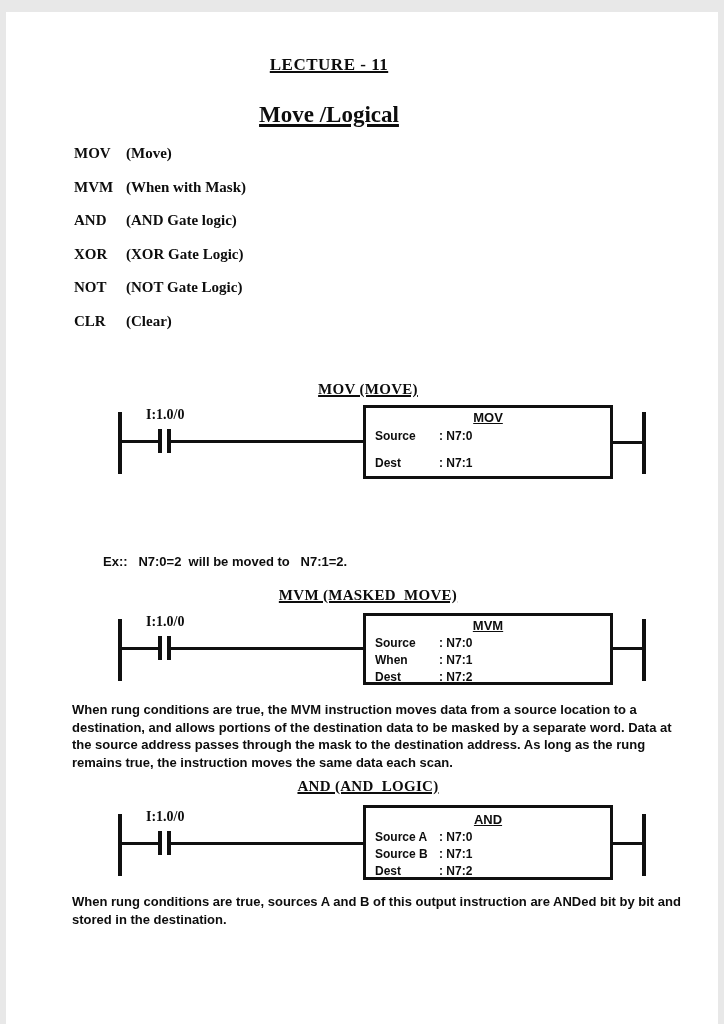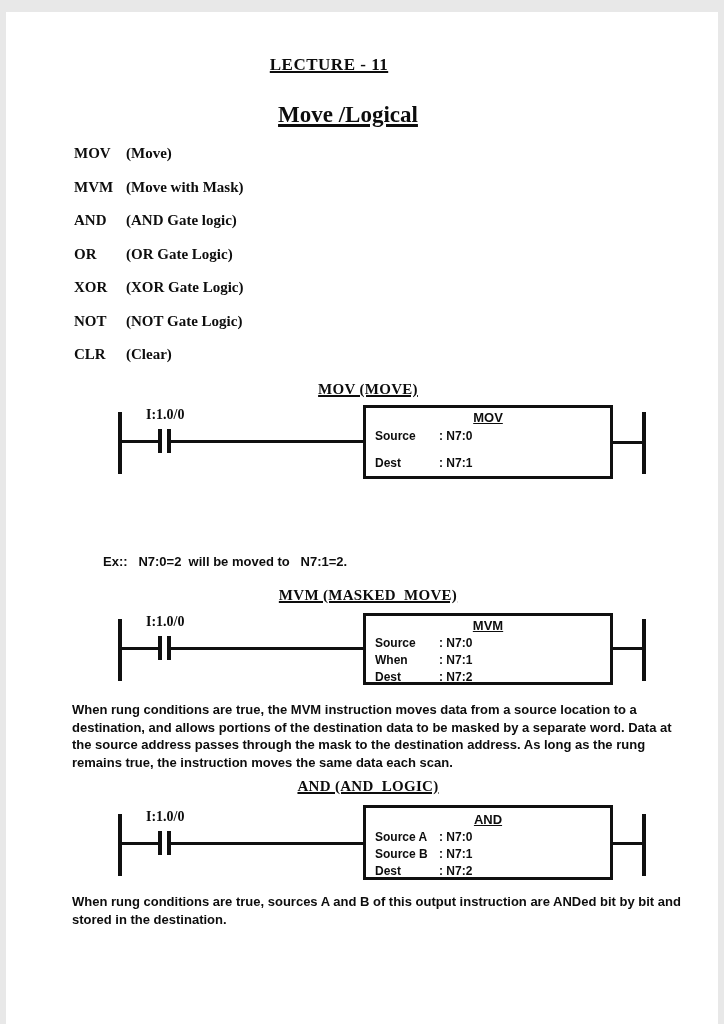--- a/index.html
+++ b/index.html
@@ -11,21 +11,21 @@
   
   .title-wrap { position:absolute; left:0; top:0; width:646px; text-align:center; }
   .doc-title {
     position:absolute; top:43px; left:0; width:100%;
     font:bold 17px "Liberation Serif", serif;
     text-decoration:underline; text-decoration-thickness:2px; letter-spacing:0.5px;
   }
   .doc-subtitle {
     position:absolute; top:90px; left:0; width:100%;
     font:bold 23px "Liberation Serif", serif;
-    text-decoration:underline; text-decoration-thickness:2.5px;padding-left:19px;
+    text-decoration:underline; text-decoration-thickness:2.5px;
   }
   .sec-heading {
     position:absolute; left:0; width:724px; text-align:center;
     font:bold 15px "Liberation Serif", serif;
     text-decoration:underline; text-decoration-thickness:2px;
     white-space:pre; letter-spacing:0.3px;
   }
   
   .instr-list { position:absolute; left:68px; top:133px; }
   .instr-item { height:33.5px; font:bold 15px "Liberation Serif", serif; white-space:pre; }
@@ -62,23 +62,22 @@
 
 <div class="page">
 
   <div class="title-wrap">
     <div class="doc-title">LECTURE - 11</div>
     <div class="doc-subtitle">Move /Logical</div>
   </div>
 
   <div class="instr-list">
     <div class="instr-item"><span class="instr-abbr">MOV</span><span>(Move)</span></div>
-    <div class="instr-item"><span class="instr-abbr">MVM</span><span>(Move with Mask)</span></div>
+    <div class="instr-item"><span class="instr-abbr">MVM</span><span>(When with Mask)</span></div>
     <div class="instr-item"><span class="instr-abbr">AND</span><span>(AND Gate logic)</span></div>
-    <div class="instr-item"><span class="instr-abbr">OR</span><span>(OR Gate Logic)</span></div>
     <div class="instr-item"><span class="instr-abbr">XOR</span><span>(XOR Gate Logic)</span></div>
     <div class="instr-item"><span class="instr-abbr">NOT</span><span>(NOT Gate Logic)</span></div>
     <div class="instr-item"><span class="instr-abbr">CLR</span><span>(Clear)</span></div>
   </div>
 
   <div class="sec-heading" style="top:369px;">MOV (MOVE)</div>
 
   <div class="rung" style="top:393px; height:86px;">
     <div class="rail" style="left:112px; top:7px; height:62px;"></div>
     <div class="rail" style="left:636px; top:7px; height:62px;"></div>

